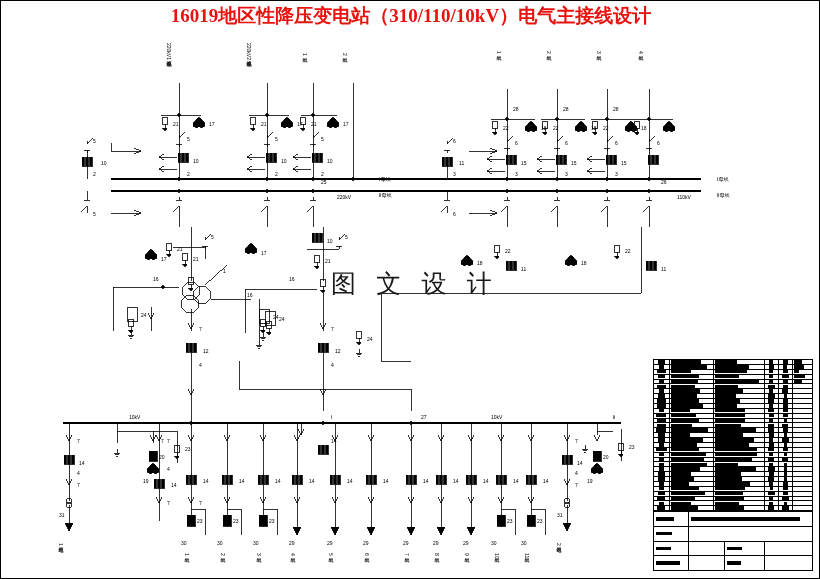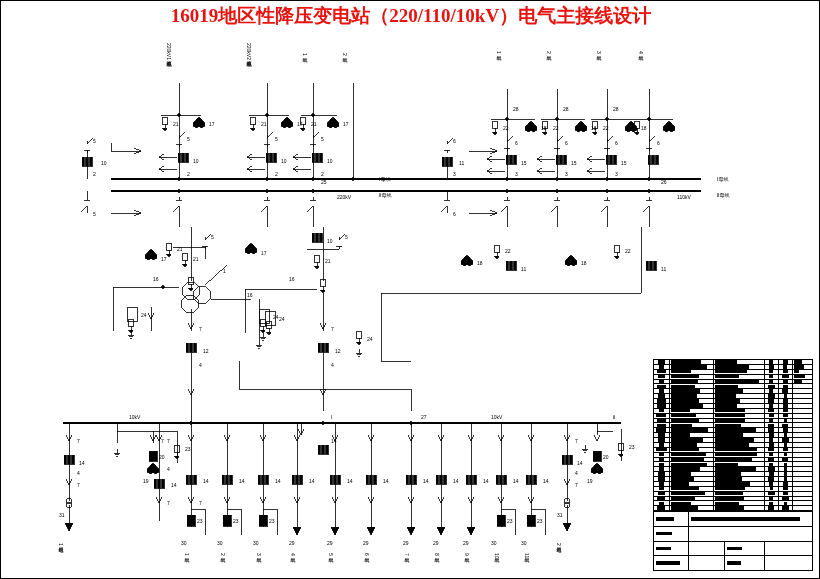--- a/index.html
+++ b/index.html
@@ -30,21 +30,21 @@
   .tbrow{flex:1 1 0;display:flex;border-bottom:0.6px solid #000;min-height:0;}
   .tbrow:last-child{border-bottom:none;}
   .tbcell{border-right:0.6px solid #000;display:flex;align-items:center;padding:0 2px;box-sizing:border-box;overflow:hidden;}
   .tbcell:last-child{border-right:none;}
 </style>
 </head>
 <body>
 
 <div id="page">
 
-  <div id="title">16019地区性降压变电站（220/110/10kV）电气主接线设计</div>
+  <div id="title">16019地区性降压变电站（310/110/10kV）电气主接线设计</div>
 
   <div id="canvaswrap">
   <svg width="818" height="547" viewBox="0 0 818 547" xmlns="http://www.w3.org/2000/svg" stroke="#000" fill="none" stroke-width="0.8" shape-rendering="crispEdges">
 
     <defs>
 
       <g id="iso">
         <line x1="0" y1="0" x2="0" y2="3"></line>
         <line x1="0" y1="3" x2="6" y2="-3"></line>
         <line x1="0" y1="9" x2="0" y2="12"></line>
@@ -685,20 +685,21 @@
       <text x="406" y="522" class="vlabel" writing-mode="tb" glyph-orientation-vertical="0">出线7</text>
       <text x="436" y="522" class="vlabel" writing-mode="tb" glyph-orientation-vertical="0">出线8</text>
       <text x="466" y="522" class="vlabel" writing-mode="tb" glyph-orientation-vertical="0">出线9</text>
       <text x="496" y="522" class="vlabel" writing-mode="tb" glyph-orientation-vertical="0">出线10</text>
       <text x="526" y="522" class="vlabel" writing-mode="tb" glyph-orientation-vertical="0">出线11</text>
     </g>
 
   </svg>
   </div>
 
+  <div id="watermark">图 文 设 计</div>
 
   <div id="parts">
     <div id="parts-rows">
         <div class="prow">
           <div class="pcell c-idx">
             <span class="bar" style="width: 57%;"></span>
           </div>
           <div class="pcell c-name">
             <span class="bar" style="width: 73%;"></span>
           </div>

